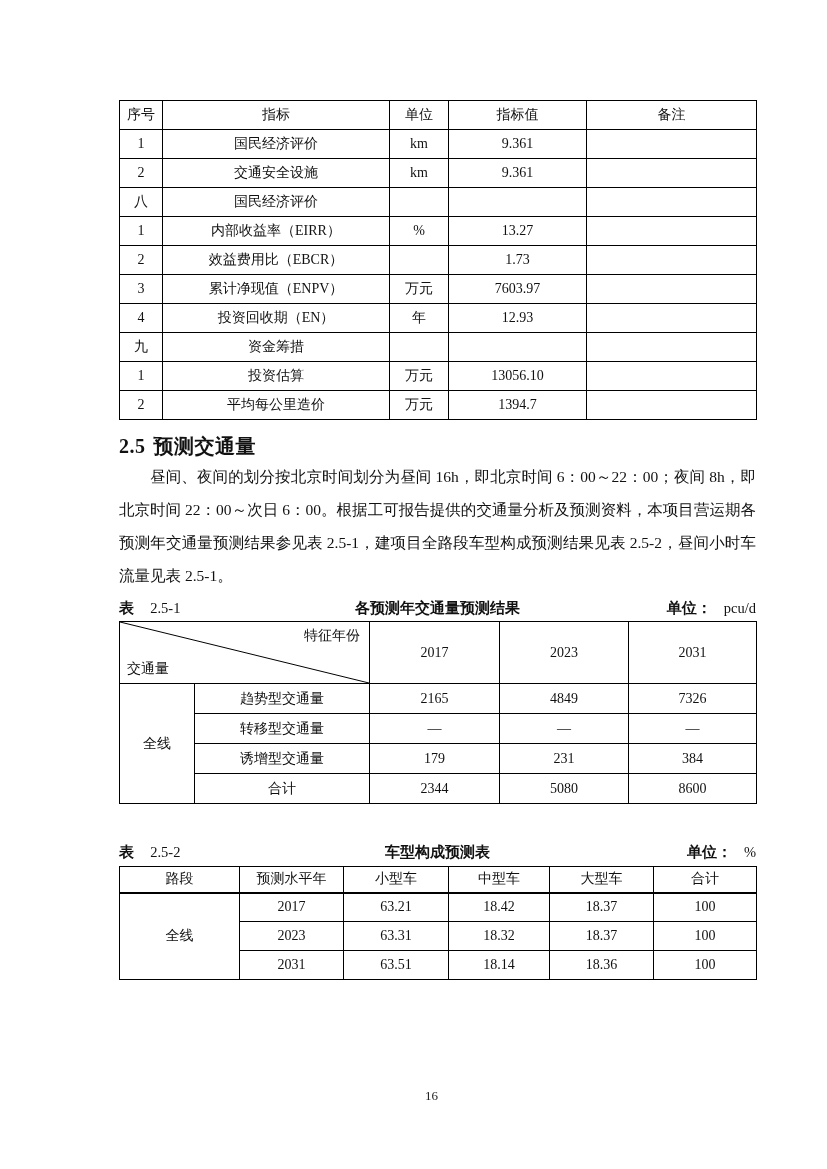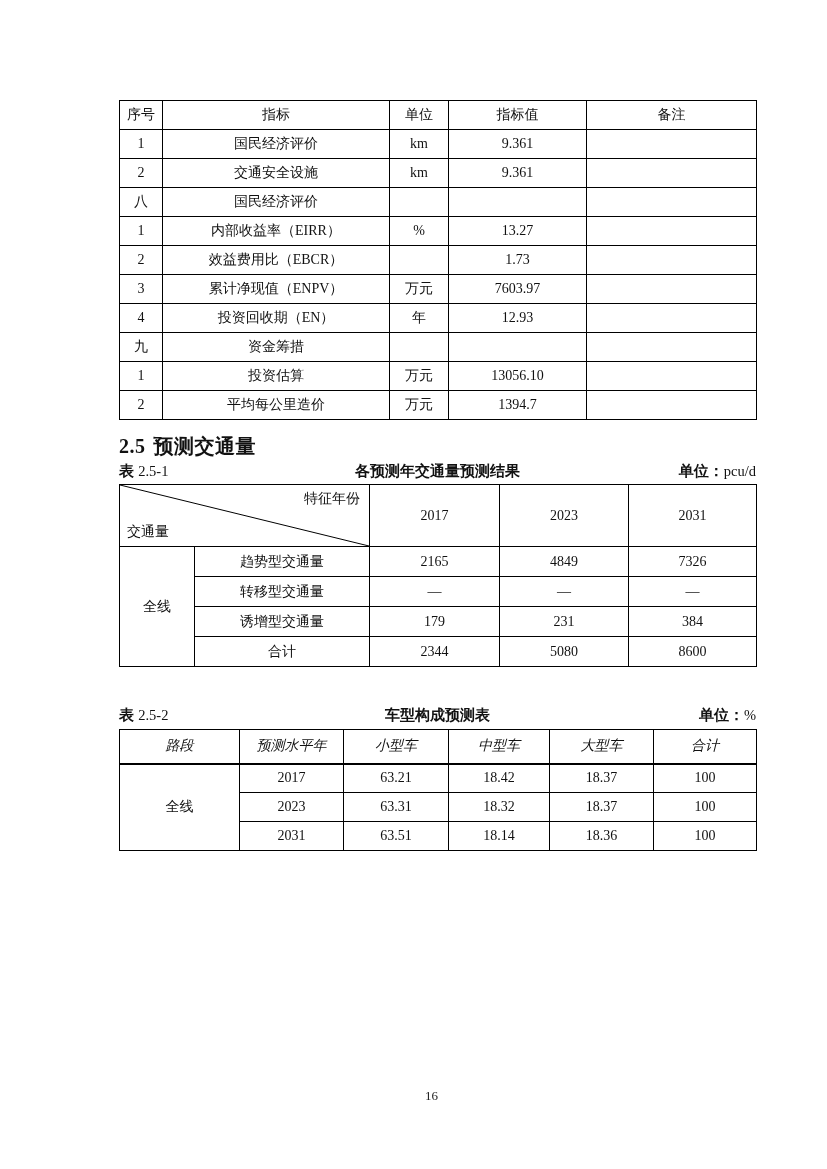--- a/index.html
+++ b/index.html
@@ -63,32 +63,33 @@
     font-weight:bold;
     font-size:15px;
   }
   .tbl-caption .cap-left  { width:150px; text-align:left; }
   .tbl-caption .cap-mid   { flex:1; text-align:center; }
   .tbl-caption .cap-right { width:150px; text-align:right; }
   .cap-num, .cap-unit-val {
     font-family:"Liberation Serif","DejaVu Serif",serif;
     font-weight:normal;
     font-size:14.5px;
+    margin-left:12px;
   }
   .caption-251 { margin-top:4px; margin-bottom:3px; }
   .caption-252 { margin-top:36px; margin-bottom:4px;justify-content:space-between; }
   
   .traffic-table .hdr-row { height:62px; }
   .traffic-table .data-row { height:30px; }
   .diag-cell { position:relative; padding:0; }
   .diag-cell svg { position:absolute; top:0; left:0; width:100%; height:100%; display:block; }
   .diag-top { position:absolute; top:5px; right:9px; font-size:14px; }
   .diag-bottom { position:absolute; bottom:5px; left:7px; font-size:14px; }
   
-  .vehicle-table .hdr-row { height:34px;font-style:italic; }
+  .vehicle-table .hdr-row { height:26px; }
   .vehicle-table .hdr-row th { border-bottom:2px solid #000; }
   .vehicle-table .data-row { height:29px; }
   
   .page-number {
     position:absolute;
     top:1088px; left:18px;
     width:827px;
     text-align:center;
     font-size:13px;
     color:#222;
@@ -185,20 +186,21 @@
       <td>1394.7</td>
       <td></td>
     </tr>
   </tbody>
     </table>
 
   <div class="section-heading">
     <span class="h-num">2.5</span><span>预测交通量</span>
   </div>
 
+  <p class="body-paragraph">昼间、夜间的划分按北京时间划分为昼间 16h，即北京时间 6：00～22：00；夜间 8h，即北京时间 22：00～次日 6：00。根据工可报告提供的交通量分析及预测资料，本项目营运期各预测年交通量预测结果参见表 2.5-1，建项目全路段车型构成预测结果见表 2.5-2，昼间小时车流量见表 2.5-1。</p>
 
   <div class="tbl-caption caption-251">
     <span class="cap-left"><span>表</span> <span class="cap-num">2.5-1</span></span>
     <span class="cap-mid">各预测年交通量预测结果</span>
     <span class="cap-right"><span>单位：</span><span class="cap-unit-val">pcu/d</span></span>
   </div>
 
   <table class="traffic-table">
     <colgroup>
       <col style="width:75px">

